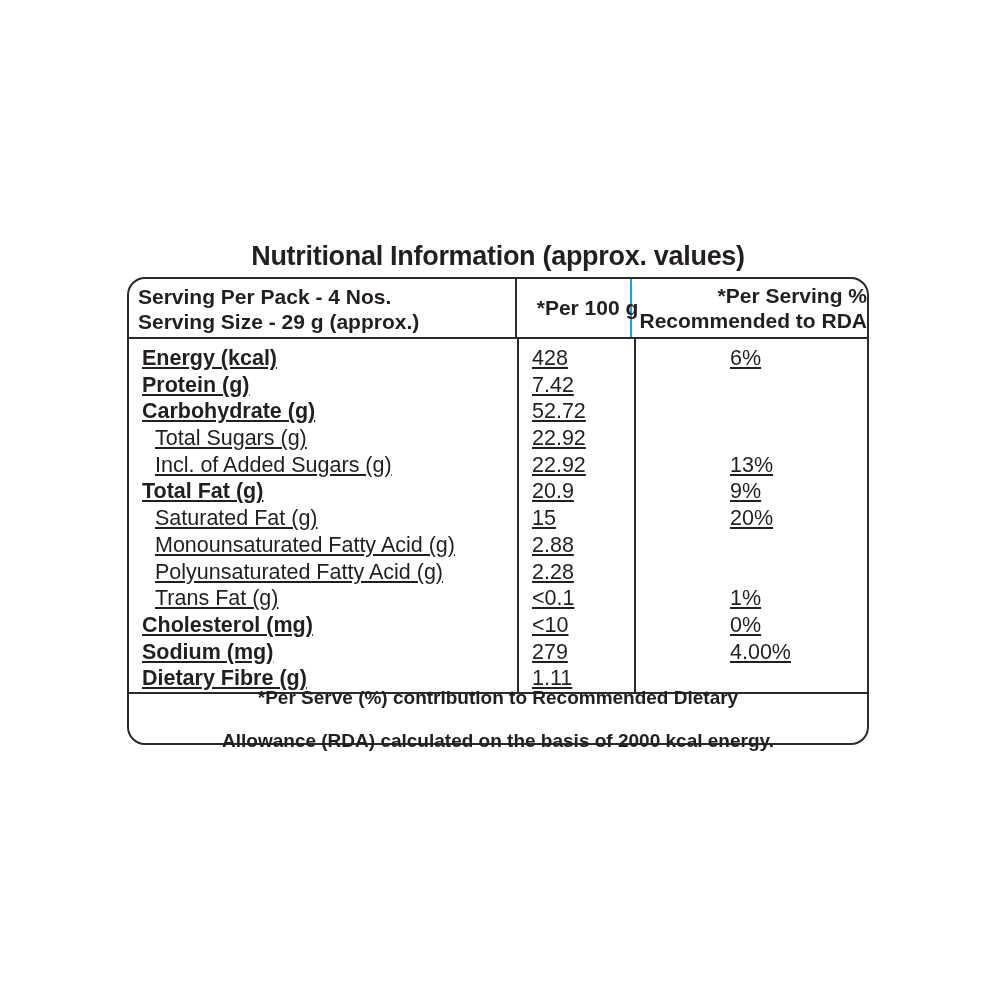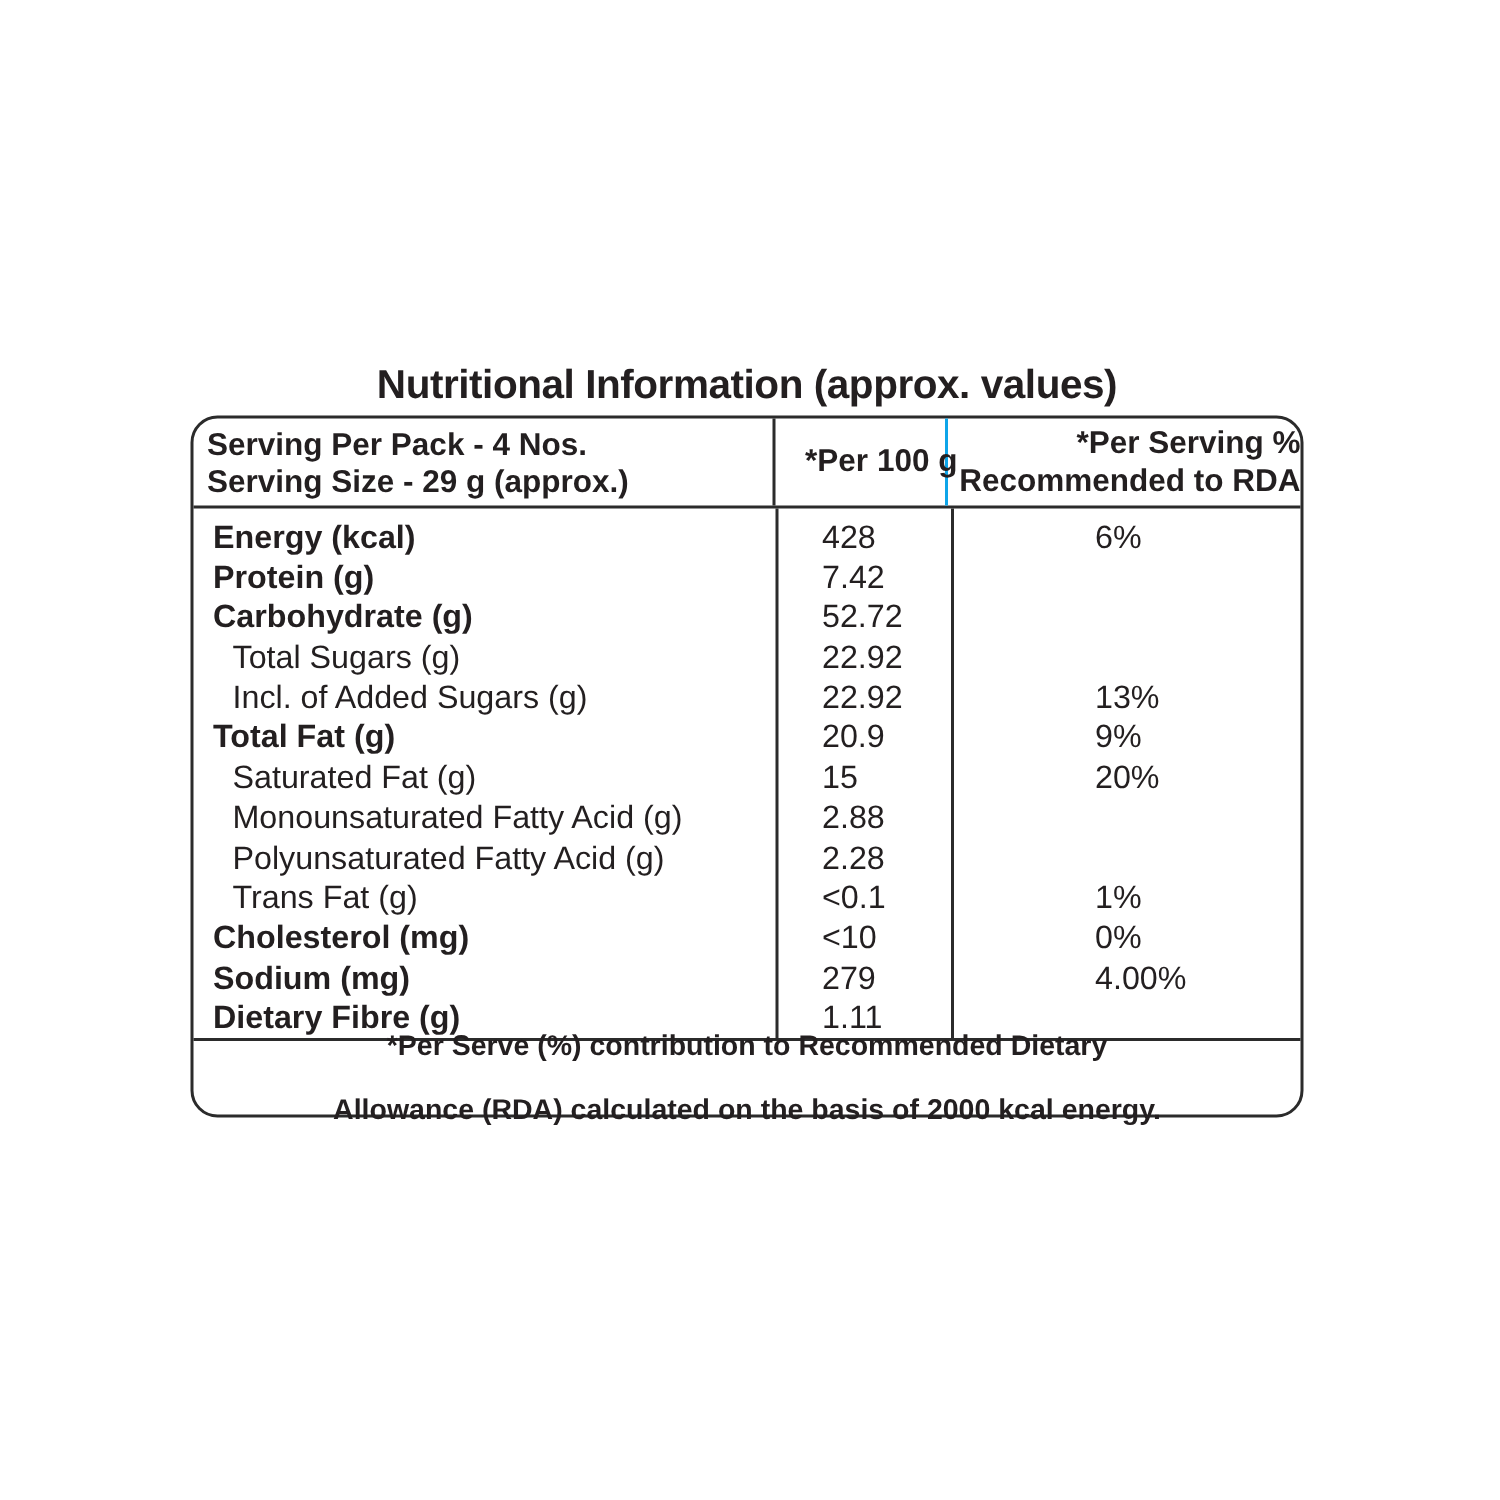--- a/index.html
+++ b/index.html
@@ -93,38 +93,38 @@
   .row .cell {
     display: flex;
     align-items: center;
     font-size: 21.5px;
     line-height: 26.7px;
     white-space: nowrap;
   }
   .row .col1 { padding-left: 13px; }
   .row .col1.indent { padding-left: 26px; }
   .row .col1.bold { font-weight: 700; }
-  .row .col2 { padding-left: 31px; }
+  .row .col2 { padding-left: 15px; }
   .row .col3 { padding-left: 98px; }
   
   .tbody-wrap {
     flex: 1 1 auto;
     display: flex;
     position: relative;
   }
   .tbody-wrap .vline {
     position: absolute;
     top: 0;
     bottom: 0;
     width: 2px;
     background: #2b2b2b;
   }
   .vline.v1 { left: 388px; }
   .vline.v2 { left: 505px; }
-  .tbody-wrap .tbody { width: 100%; }
+  .tbody-wrap .tbody { width: 100%; text-decoration: underline; }
   .tbody .row .col1, .tbody .row .col2 { border-right: none; }
   .footnote {
     flex: 0 0 auto;
     height: 53px;
     border-top: 2px solid #2b2b2b;
     box-sizing: border-box;
     display: flex;
     flex-direction: column;
     align-items: center;
     justify-content: center;

